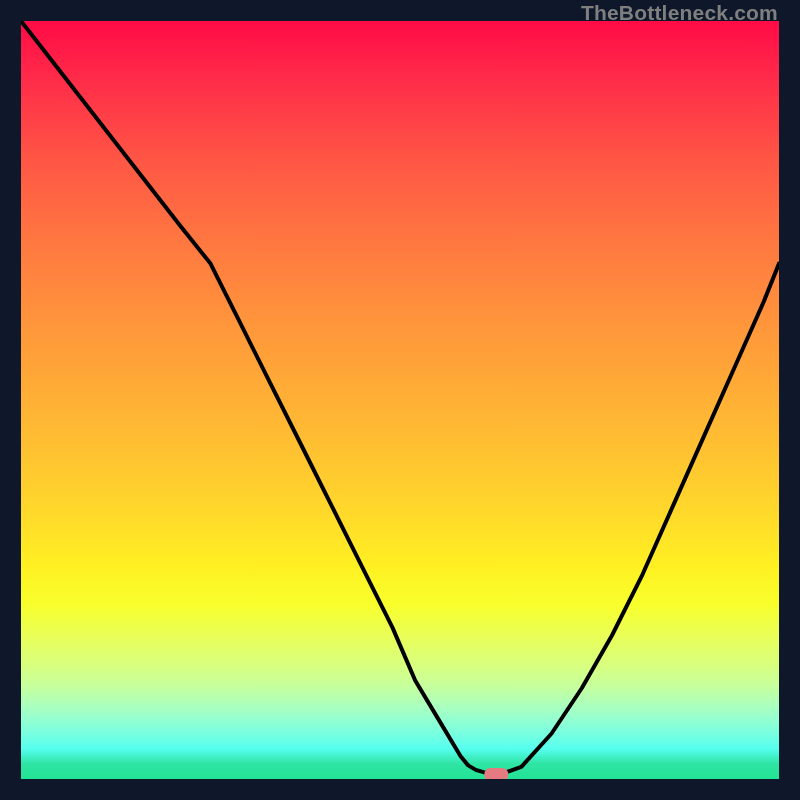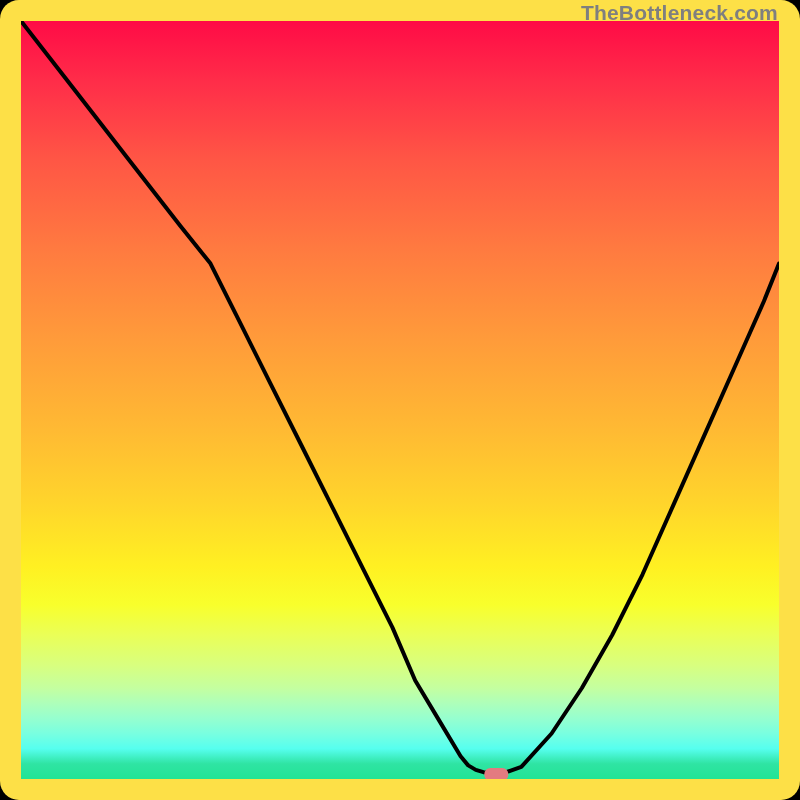--- a/index.html
+++ b/index.html
@@ -8,22 +8,21 @@
     width: 800px;
     height: 800px;
     overflow: hidden;
     background: #000;
     font-family: Arial, Helvetica, sans-serif;
   }
   .frame {
     position: relative;
     width: 800px;
     height: 800px;
-    background: #fde047;
-    border-radius: 19px;
+    background: #0f172a;
   }
   .plot-area {
     position: absolute;
     left: 21px;
     top: 21px;
     width: 758px;
     height: 758px;
     overflow: hidden;
   }
   .gradient {

